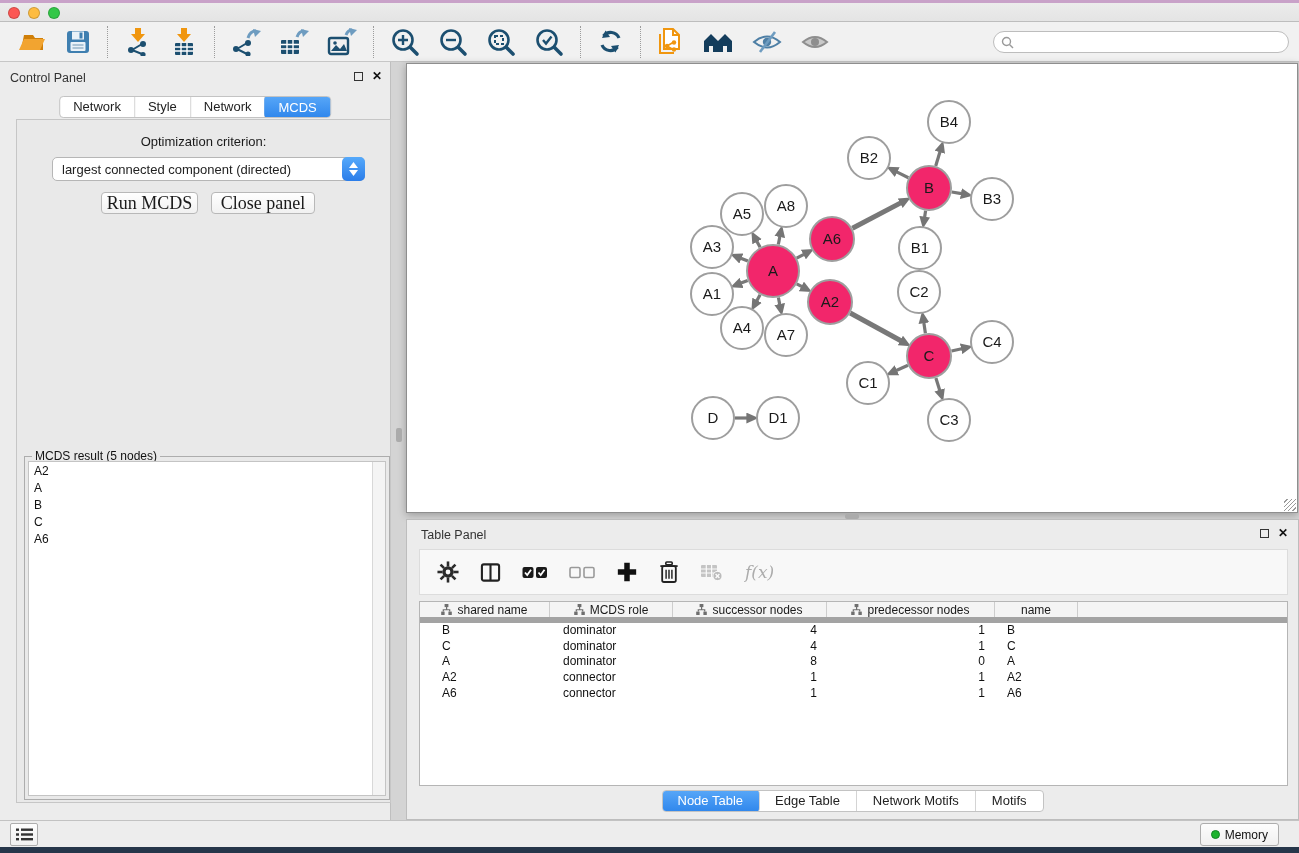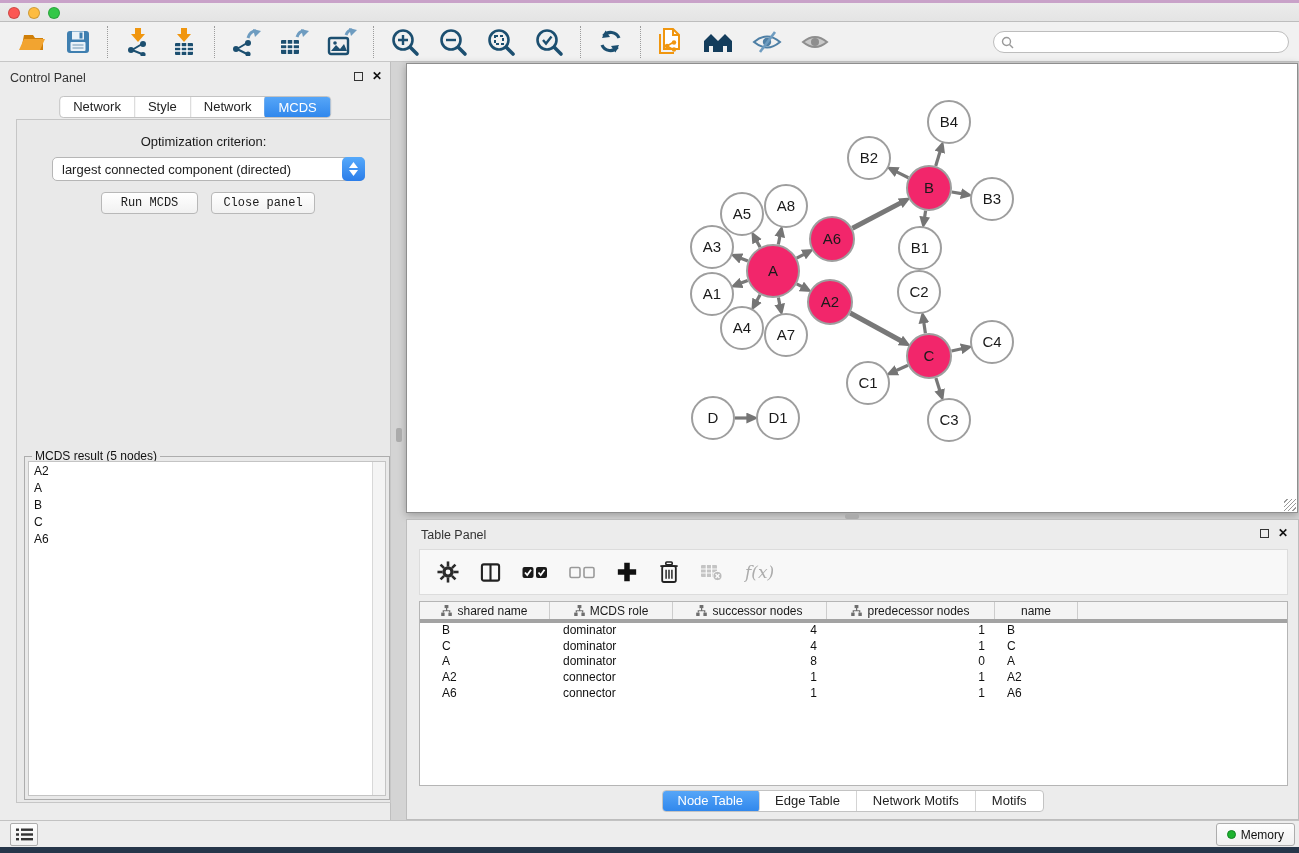--- a/index.html
+++ b/index.html
@@ -31,21 +31,21 @@
   .close-btn{font-size:12px;font-weight:bold;color:#111;cursor:pointer;line-height:10px}
   .segbar{display:flex;background:#fff;border:1px solid #C3C3C3;border-radius:4px;overflow:hidden;height:22px}
   .seg{font-size:13px;color:#222;padding:0 13px;line-height:20px;border-right:1px solid #D4D4D4;cursor:pointer;white-space:nowrap}
   .seg:last-child{border-right:none}
   .seg.active{background:linear-gradient(#58A7F8,#2F86EC);color:#fff;border-radius:4px;margin:-1px;padding:1px 14px;line-height:22px}
   #cp-tabs{position:absolute;top:34px;left:50%;transform:translateX(-50%)}
   #cp-body{position:absolute;left:16px;top:57px;width:375px;height:684px;background:#E9E9E9;border:1px solid #C6C6C6}
   #opt-label{position:absolute;top:14px;width:100%;text-align:center;font-size:13px;color:#1A1A1A}
   #criterion{position:absolute;left:35px;top:37px;width:313px;height:24px;background:#fff;border:1px solid #B6B6B6;border-radius:5px;font-size:13px;display:flex;align-items:center;padding-left:9px;cursor:pointer}
   #criterion .stepper{position:absolute;right:-1px;top:-1px;width:23px;height:24px;background:linear-gradient(#55A9FB,#2B7DE9);border-radius:5px;display:flex;flex-direction:column;align-items:center;justify-content:center;gap:2px}
-  .btn{position:absolute;height:22px;background:linear-gradient(#FFFFFF,#F1F1F1);border:1px solid #B8B8B8;border-radius:4px;font-size:12px;color:#1A1A1A;cursor:pointer;font-family:Liberation Mono, monospace}
+  .btn{position:absolute;height:22px;background:linear-gradient(#FFFFFF,#F1F1F1);border:1px solid #B8B8B8;border-radius:4px;font-size:18px;color:#1A1A1A;cursor:pointer;font-family:Liberation Serif, serif}
   #groupbox{position:absolute;left:7px;top:336px;width:366px;height:344px;border:1px solid #ADADAD}
   #groupbox legend,.gb-title{position:absolute;left:7px;top:-8px;background:#E9E9E9;font-size:12px;padding:0 3px;color:#111}
   #result-list{position:absolute;left:3px;top:4px;right:3px;bottom:3px;background:#fff;border:1px solid #C4C4C4}
   .result-item{font-size:12px;padding:1.5px 0 1.5px 5px;color:#111;cursor:default}
   #result-scroll{position:absolute;right:0;top:0;width:13px;height:100%;background:#F4F4F4;border-left:1px solid #D8D8D8}
 
   
   #net-window{position:absolute;left:406px;top:1px;width:892px;height:450px;background:#fff;border:1px solid #8E8E8E;box-shadow:0 2px 8px rgba(0,0,0,.28)}
   #net-titlebar{position:absolute;left:0;top:0;width:100%;height:24px;background:linear-gradient(#EDEDED,#DDDDDD);border-bottom:1px solid #B3B3B3}
   #net-title{position:absolute;width:100%;text-align:center;font-size:13px;color:#3A3A3A;line-height:23px}
@@ -53,35 +53,35 @@
   .light2{width:13px;height:13px;border-radius:50%;border:1px solid rgba(0,0,0,.2)}
   #net-canvas{position:absolute;left:0;top:24px;width:890px;height:424px;background:#fff}
   #resize-grip{position:absolute;right:1px;bottom:1px;width:12px;height:12px;background:repeating-linear-gradient(135deg,transparent 0 2px,#9A9A9A 2px 3px)}
 
   
   #table-panel{position:absolute;left:406px;top:457px;width:893px;height:301px;background:#ECECEC;border:1px solid #BDBDBD}
   #tp-toolbar{position:absolute;left:12px;top:29px;width:869px;height:46px;background:#F8F8F8;border:1px solid #DCDCDC;display:flex;align-items:center;gap:21px;padding-left:17px}
   .tp-ic{background:none;border:none;cursor:pointer;display:flex;align-items:center}
   #fx-label{font-family:"DejaVu Serif",serif;font-style:italic;color:#ACACAC;font-size:17px}
   #table-box{position:absolute;left:12px;top:81px;width:869px;height:185px;background:#fff;border:1px solid #B5B5B5;overflow:hidden}
-  #thead{display:grid;grid-template-columns:130px 123px 154px 168px 83px 1fr;background:#F4F4F4;border-bottom:4px solid #a3a3a3;height:21px}
+  #thead{display:grid;grid-template-columns:130px 123px 154px 168px 83px 1fr;background:#F4F4F4;border-bottom:6px solid #a3a3a3;height:21px}
   .hcell{display:flex;align-items:center;justify-content:center;gap:5px;font-size:12px;color:#1A1A1A;border-right:1px solid #CDCDCD;overflow:hidden;white-space:nowrap}
   .hcell:last-child{border-right:none}
   .trow{display:grid;grid-template-columns:130px 123px 154px 168px 83px 1fr;height:15.7px;cursor:default}
   .tcell{font-size:12px;line-height:15.7px;color:#111;white-space:nowrap;overflow:hidden}
   .tcell.c0{padding-left:22px}.tcell.c1{padding-left:13px}
   .tcell.c2,.tcell.c3{text-align:right;padding-right:10px}
   .tcell.c4{padding-left:12px}
   #tp-tabs{position:absolute;top:270px;left:50%;transform:translateX(-50%)}
   #tp-tabs .seg{padding:0 16px}
 
   
   #statusbar{position:absolute;left:0;top:820px;width:1299px;height:27px;background:#EDEDED;border-top:1px solid #C2C2C2}
   #list-btn{position:absolute;left:10px;top:2px;width:28px;height:23px;background:linear-gradient(#FDFDFD,#F0F0F0);border:1px solid #ADADAD;border-radius:2px;display:flex;align-items:center;justify-content:center;cursor:pointer}
-  #memory-btn{position:absolute;right:4px;top:2px;height:23px;background:linear-gradient(#FDFDFD,#F0F0F0);border:1px solid #ADADAD;border-radius:3px;display:flex;align-items:center;gap:5px;padding:10px 10px;font-size:12px;color:#111;cursor:pointer}
+  #memory-btn{position:absolute;right:20px;top:2px;height:23px;background:linear-gradient(#FDFDFD,#F0F0F0);border:1px solid #ADADAD;border-radius:3px;display:flex;align-items:center;gap:5px;padding:10px 10px;font-size:12px;color:#111;cursor:pointer}
   #memory-dot{width:9px;height:9px;border-radius:50%;background:#1DB32F;border:1px solid #128423}
   #wallpaper-strip{position:absolute;left:0;top:847px;width:1299px;height:6px;background:#26364A}
   .grip{position:absolute;background:#ABABAB;border-radius:2px}
 </style>
 </head>
 <body>
 
 <div id="titlebar">
   <div class="lights">
     <span class="light red"></span>

